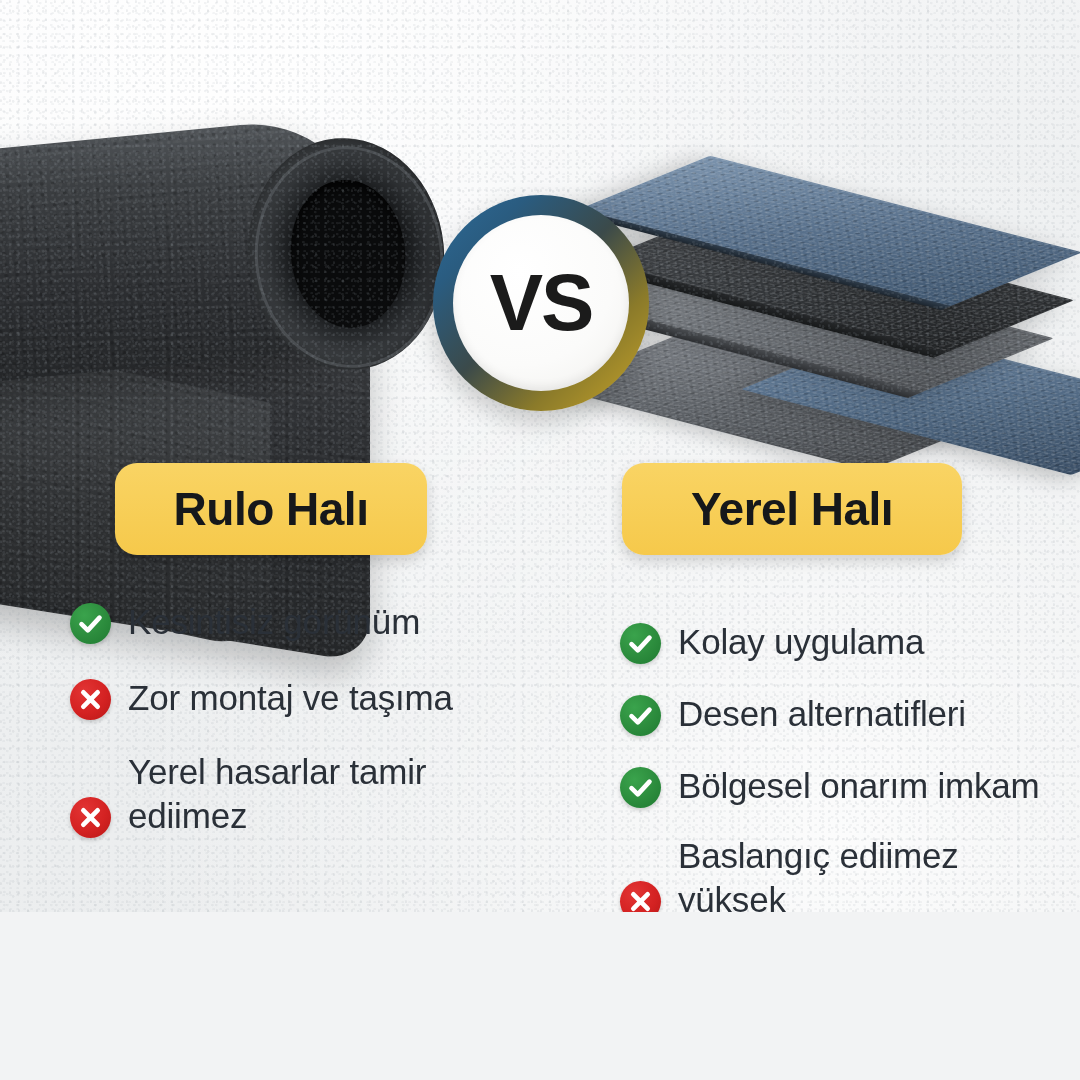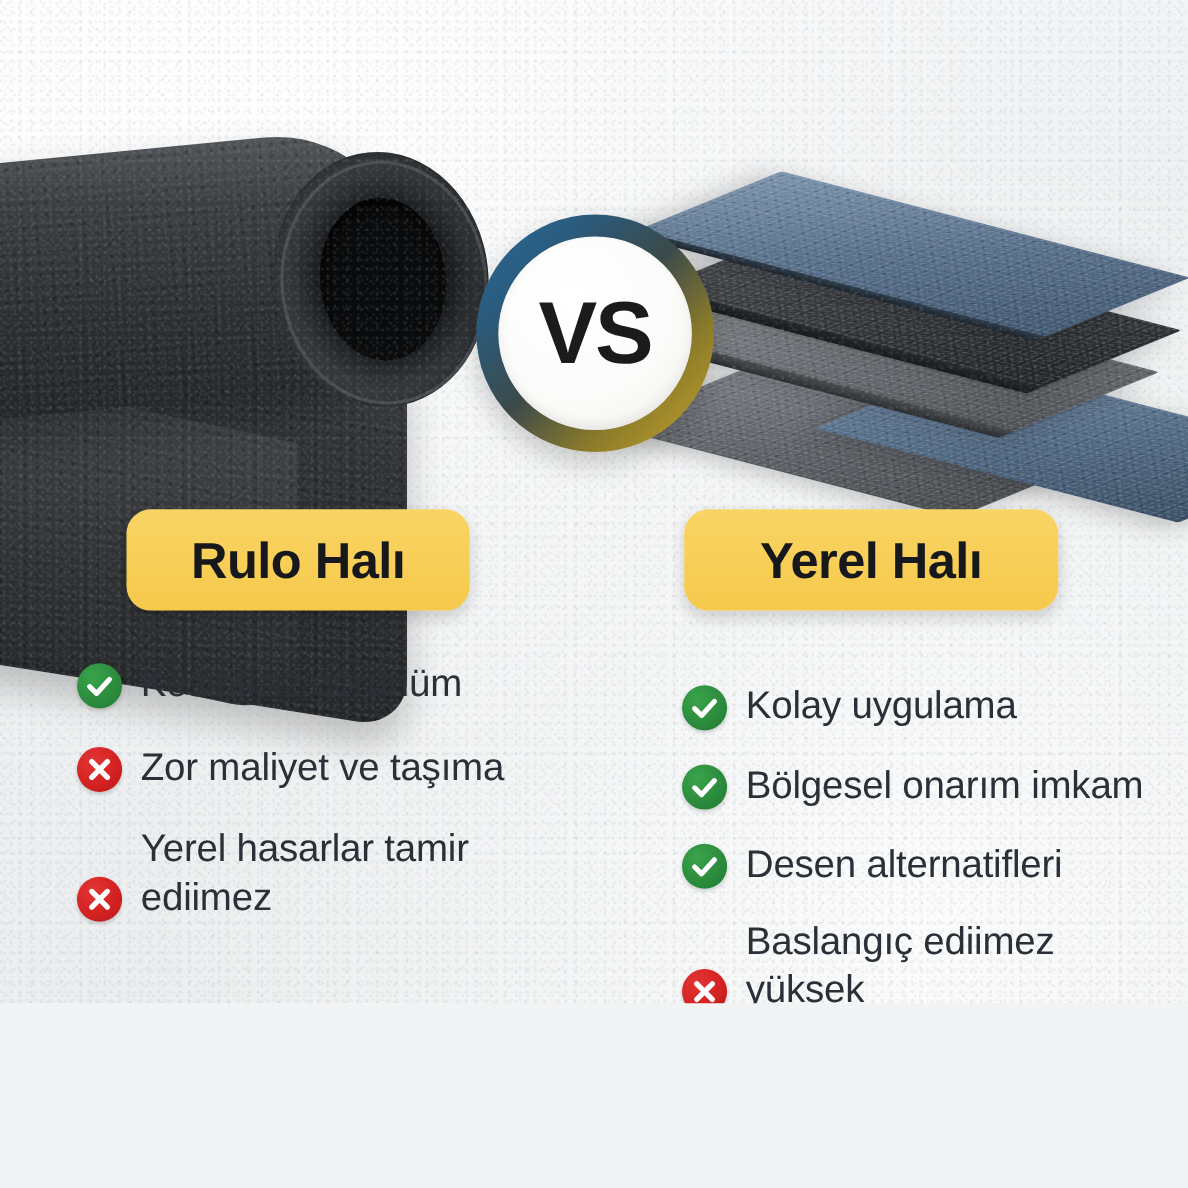--- a/index.html
+++ b/index.html
@@ -251,21 +251,21 @@
           </svg>
       </div>
       <div class="feat-text">Kesintisiz görünüm</div>
     </div>
     <div class="feat">
       <div class="badge-icon no">
         <svg viewBox="0 0 41 41">
             <path d="M13.4 13.4 L27.6 27.6 M27.6 13.4 L13.4 27.6" fill="none" stroke="#ffffff" stroke-width="4.8" stroke-linecap="round"></path>
           </svg>
       </div>
-      <div class="feat-text">Zor maliyet ve taşıma</div>
+      <div class="feat-text">Zor montaj ve taşıma</div>
     </div>
     <div class="feat">
       <div class="badge-icon no">
         <svg viewBox="0 0 41 41">
             <path d="M13.4 13.4 L27.6 27.6 M27.6 13.4 L13.4 27.6" fill="none" stroke="#ffffff" stroke-width="4.8" stroke-linecap="round"></path>
           </svg>
       </div>
       <div class="feat-text">Yerel hasarlar tamir ediimez</div>
     </div>
   </div>
@@ -278,31 +278,31 @@
           </svg>
       </div>
       <div class="feat-text">Kolay uygulama</div>
     </div>
     <div class="feat">
       <div class="badge-icon ok">
         <svg viewBox="0 0 41 41">
             <path d="M11.5 21.2 L17.8 27.4 L29.5 14.6" fill="none" stroke="#ffffff" stroke-width="4.6" stroke-linecap="round" stroke-linejoin="round"></path>
           </svg>
       </div>
+      <div class="feat-text">Desen alternatifleri</div>
+    </div>
+    <div class="feat">
+      <div class="badge-icon ok">
+        <svg viewBox="0 0 41 41">
+            <path d="M11.5 21.2 L17.8 27.4 L29.5 14.6" fill="none" stroke="#ffffff" stroke-width="4.6" stroke-linecap="round" stroke-linejoin="round"></path>
+          </svg>
+      </div>
       <div class="feat-text">Bölgesel onarım imkam</div>
     </div>
     <div class="feat">
-      <div class="badge-icon ok">
-        <svg viewBox="0 0 41 41">
-            <path d="M11.5 21.2 L17.8 27.4 L29.5 14.6" fill="none" stroke="#ffffff" stroke-width="4.6" stroke-linecap="round" stroke-linejoin="round"></path>
-          </svg>
-      </div>
-      <div class="feat-text">Desen alternatifleri</div>
-    </div>
-    <div class="feat">
       <div class="badge-icon no">
         <svg viewBox="0 0 41 41">
             <path d="M13.4 13.4 L27.6 27.6 M27.6 13.4 L13.4 27.6" fill="none" stroke="#ffffff" stroke-width="4.8" stroke-linecap="round"></path>
           </svg>
       </div>
       <div class="feat-text">Baslangıç ediimez yüksek</div>
     </div>
   </div>
 
 </div>

